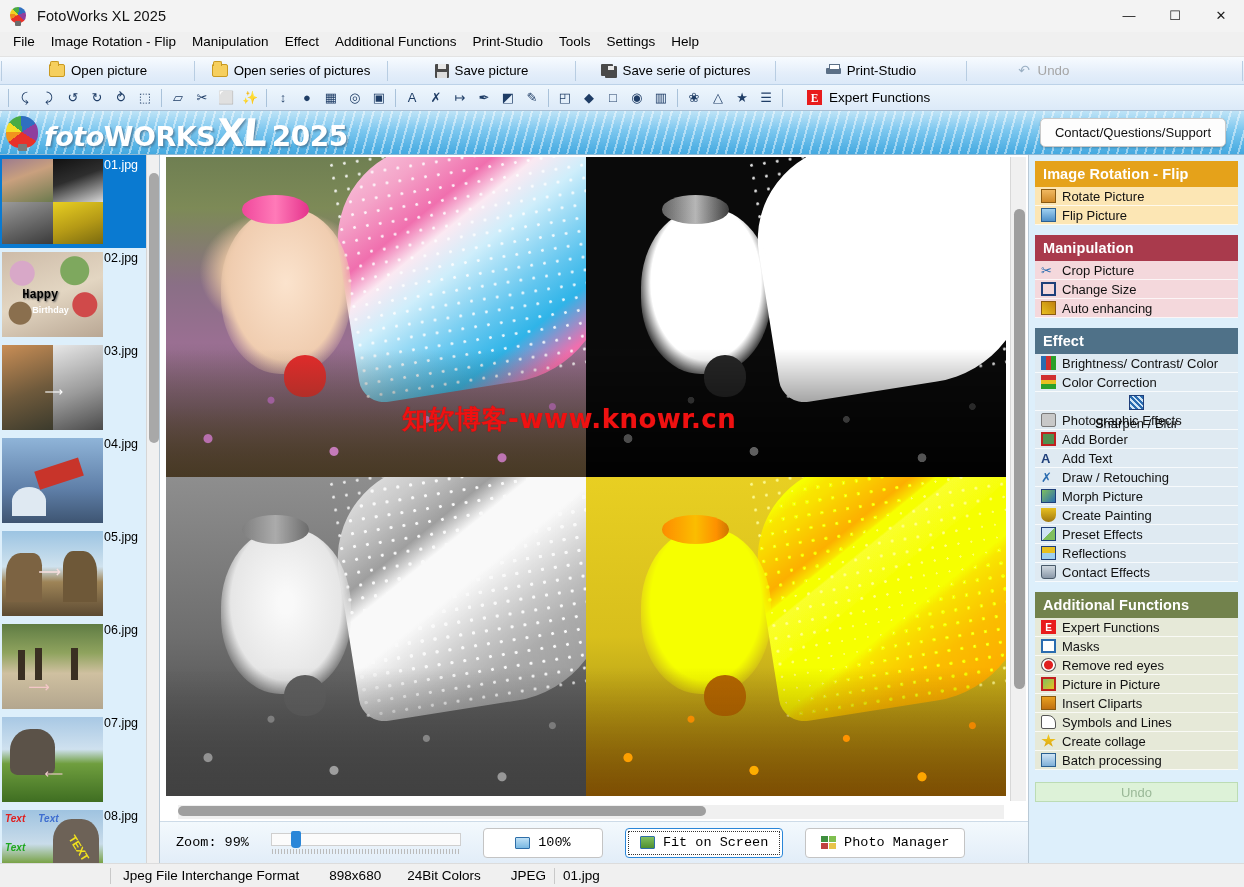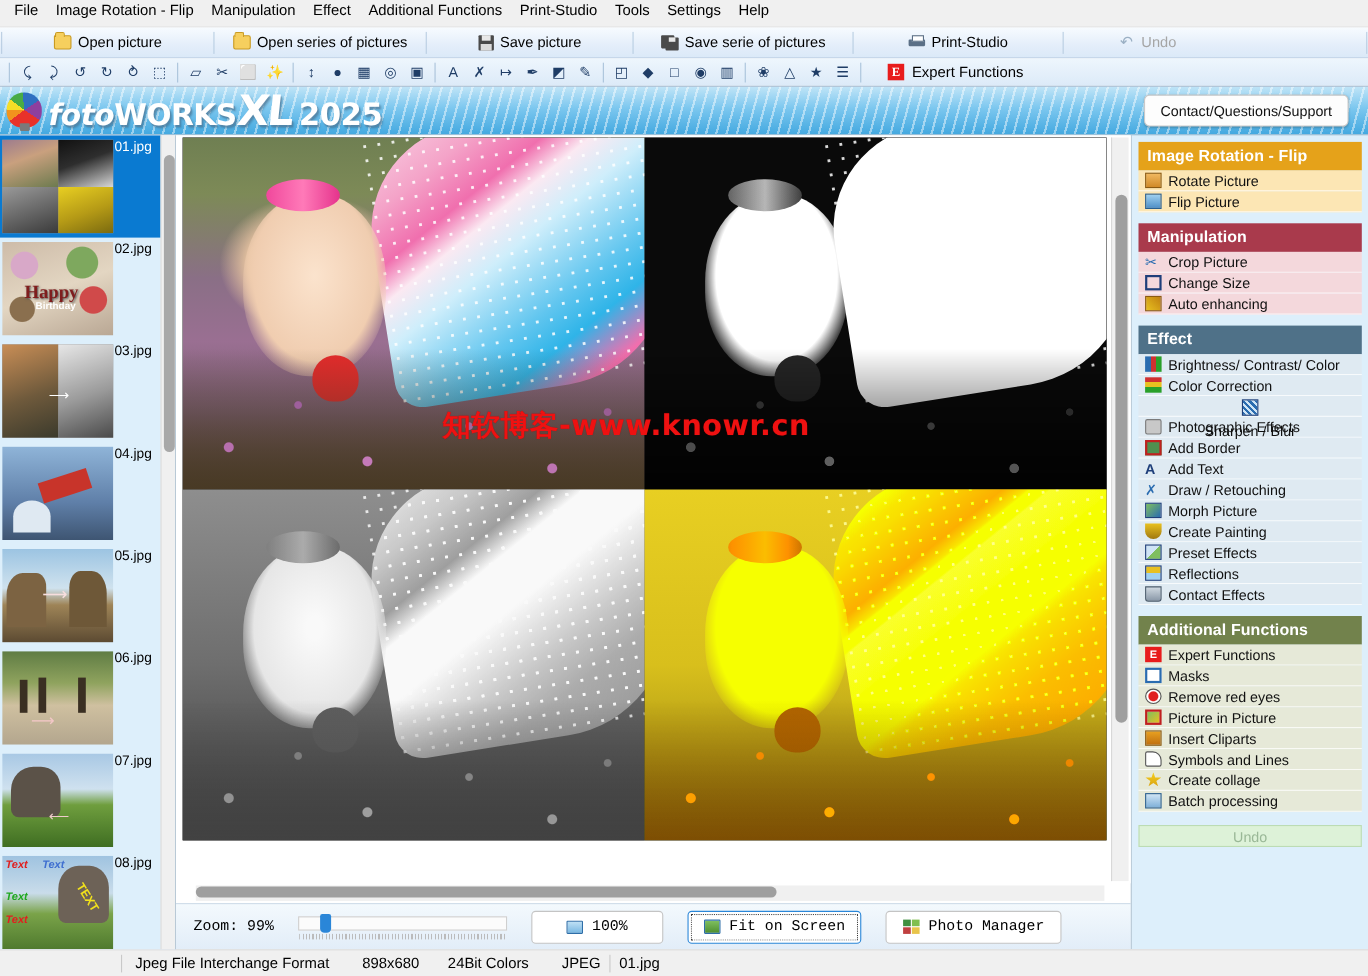--- a/index.html
+++ b/index.html
@@ -446,20 +446,31 @@
     font-size: 13.5px; color: #000;
   }
   .statusbar .cell { padding: 0 8px; white-space: nowrap; }
   .statusbar .divider { width: 1px; height: 16px; background: #c9c9c9; }
 </style>
 </head>
 <body>
 
 <div class="app">
 
+  <div class="titlebar">
+    <div class="app-icon">
+        <div class="balloon"></div>
+      </div>
+    <div class="title">FotoWorks XL 2025</div>
+    <div class="wincontrols">
+      <div>—</div>
+      <div>☐</div>
+      <div class="close">✕</div>
+    </div>
+  </div>
 
   <div class="menubar">
     <div class="mi">File</div>
     <div class="mi">Image Rotation - Flip</div>
     <div class="mi">Manipulation</div>
     <div class="mi">Effect</div>
     <div class="mi">Additional Functions</div>
     <div class="mi">Print-Studio</div>
     <div class="mi">Tools</div>
     <div class="mi">Settings</div>
@@ -576,21 +587,21 @@
                 <div style="background:linear-gradient(160deg,#111,#2e2e2e 45%,#d8d8d8)"></div>
                 <div style="background:linear-gradient(160deg,#9a9a9a,#6a6a6a 50%,#3a3a3a)"></div>
                 <div style="background:linear-gradient(160deg,#e8cf22,#b59a16 55%,#7a6a0f)"></div>
               </div>
             </div>
             <div class="tn-label">01.jpg</div>
           </div>
           <div class="thumb">
             <div class="tn-img">
               <div style="width:100%;height:100%;background:radial-gradient(circle at 20% 25%,#d8a8c8 0 12px,transparent 13px),radial-gradient(circle at 72% 22%,#7ea85e 0 14px,transparent 15px),radial-gradient(circle at 82% 62%,#d04a4a 0 12px,transparent 13px),radial-gradient(circle at 18% 72%,#8a6f4e 0 11px,transparent 12px),linear-gradient(160deg,#cdbba8,#e3d6c2 50%,#b9a794)"></div>
-              <div style="position:absolute;left:20%;top:42%;color:#7f1d1d;font-weight:bold;font-size:17px;font-family:Liberation Serif, serif;text-shadow:1px 1px 2px #555">Happy</div>
+              <div style="position:absolute;left:20%;top:42%;color:#000000;font-weight:bold;font-size:12px;font-family:Liberation Mono, monospace;text-shadow:1px 1px 2px #555">Happy</div>
               <div style="position:absolute;left:30%;top:62%;color:#fff;font-weight:bold;font-size:9px">Birthday</div>
             </div>
             <div class="tn-label">02.jpg</div>
           </div>
           <div class="thumb">
             <div class="tn-img">
               <div style="display:flex;width:100%;height:100%">
                 <div style="flex:1;background:linear-gradient(160deg,#c98e56,#6f5a3c 55%,#3b3a2c)"></div>
                 <div style="flex:1;background:linear-gradient(160deg,#e7e7e7,#9a9a9a 55%,#4a4a4a)"></div>
               </div>

